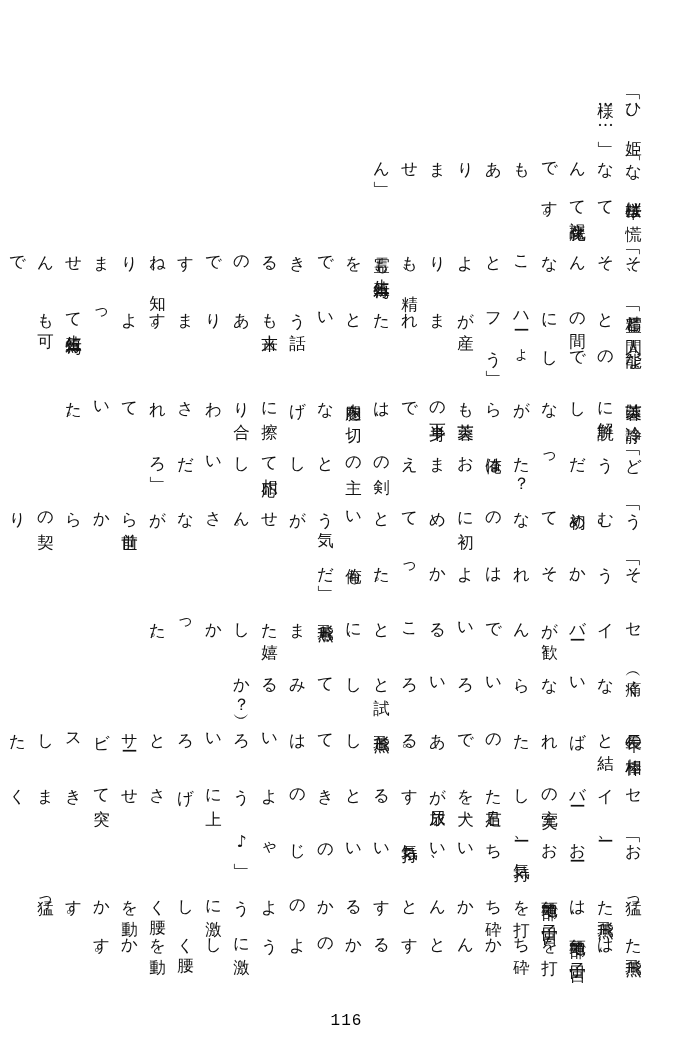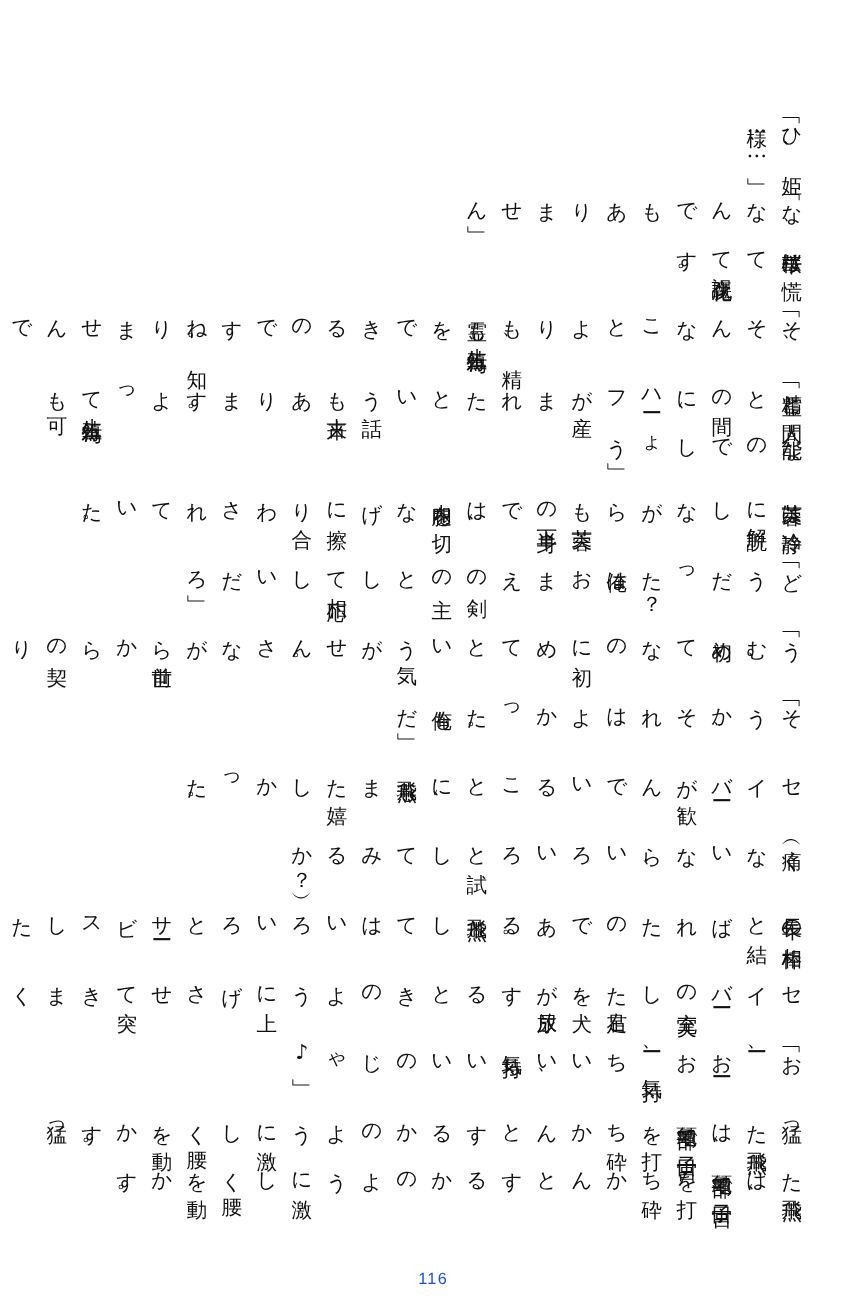--- a/index.html
+++ b/index.html
@@ -51,24 +51,24 @@
   }
   .indent {
     padding-top: 17px;
   }
   #page-number {
     position: absolute;
     bottom: 20px;
     left: 0;
     right: 0;
     text-align: center;
-    font-size: 13px;
+    font-size: 16px;
     letter-spacing: 1px;
-    color: #1d4ed8;
-    font-family: Liberation Sans, sans-serif;
+    color: #000000;
+    font-family: Liberation Mono, monospace;
   }
 </style>
 </head>
 <body>
 
 <div id="page">
 
   <div id="text-block">
       <div class="line indent">「ひ、姫様……」</div>
       <div class="line indent">「な、なんでもありません」</div>

